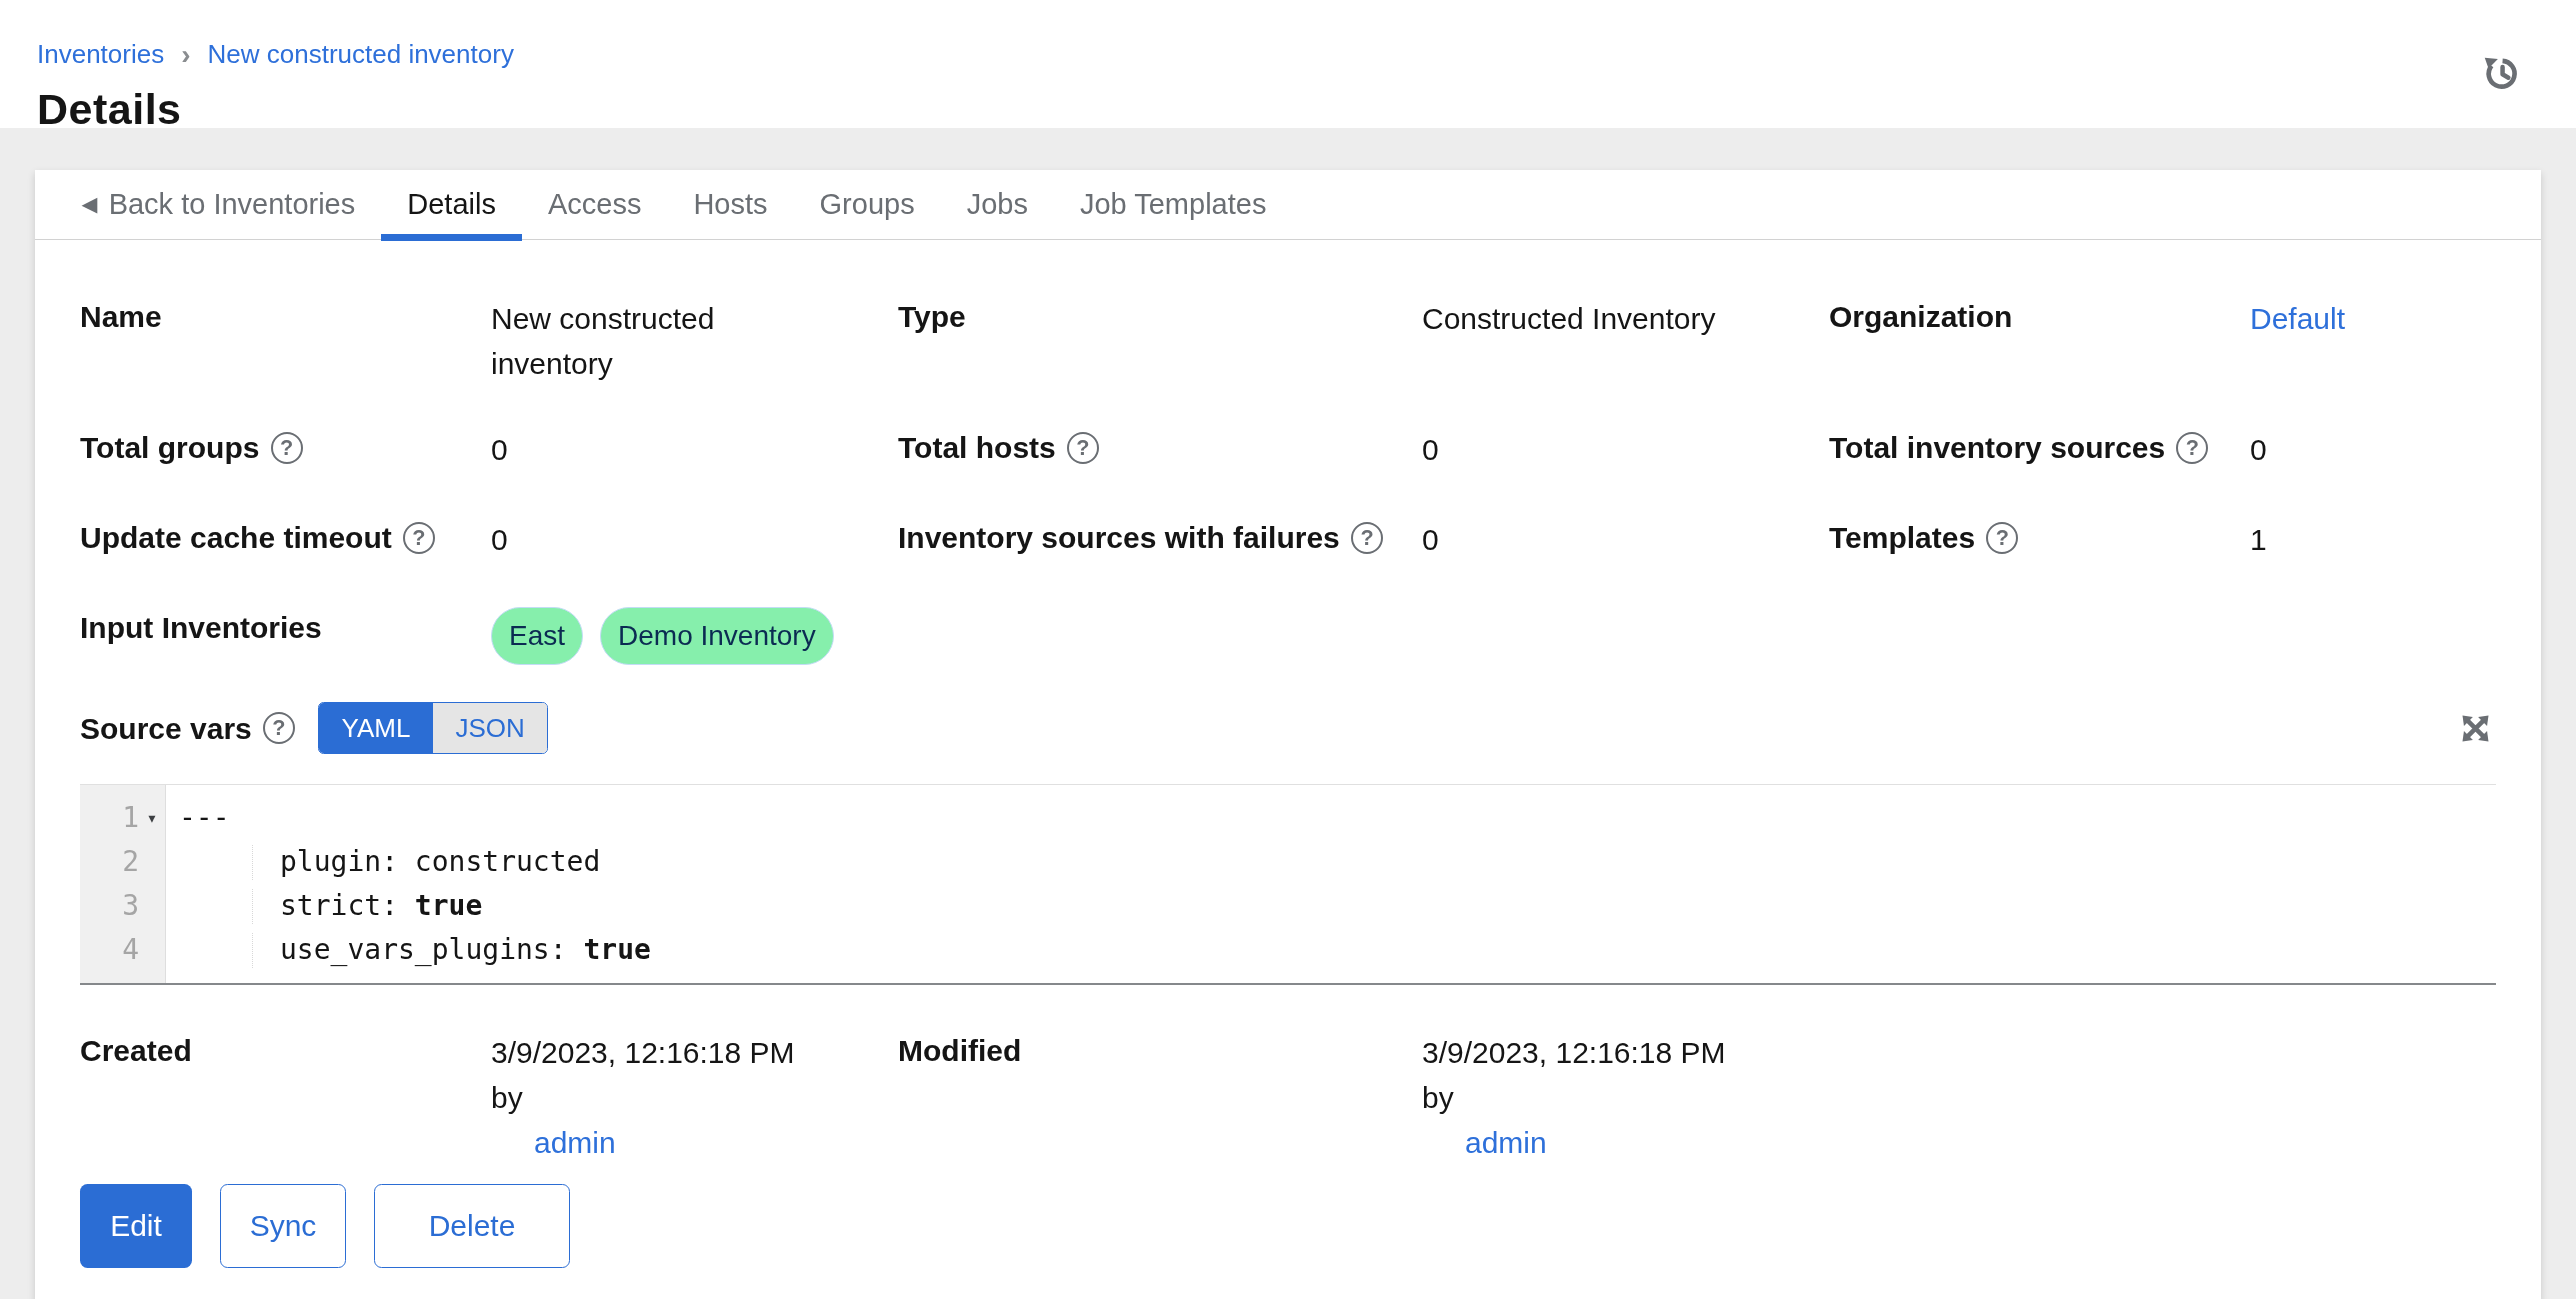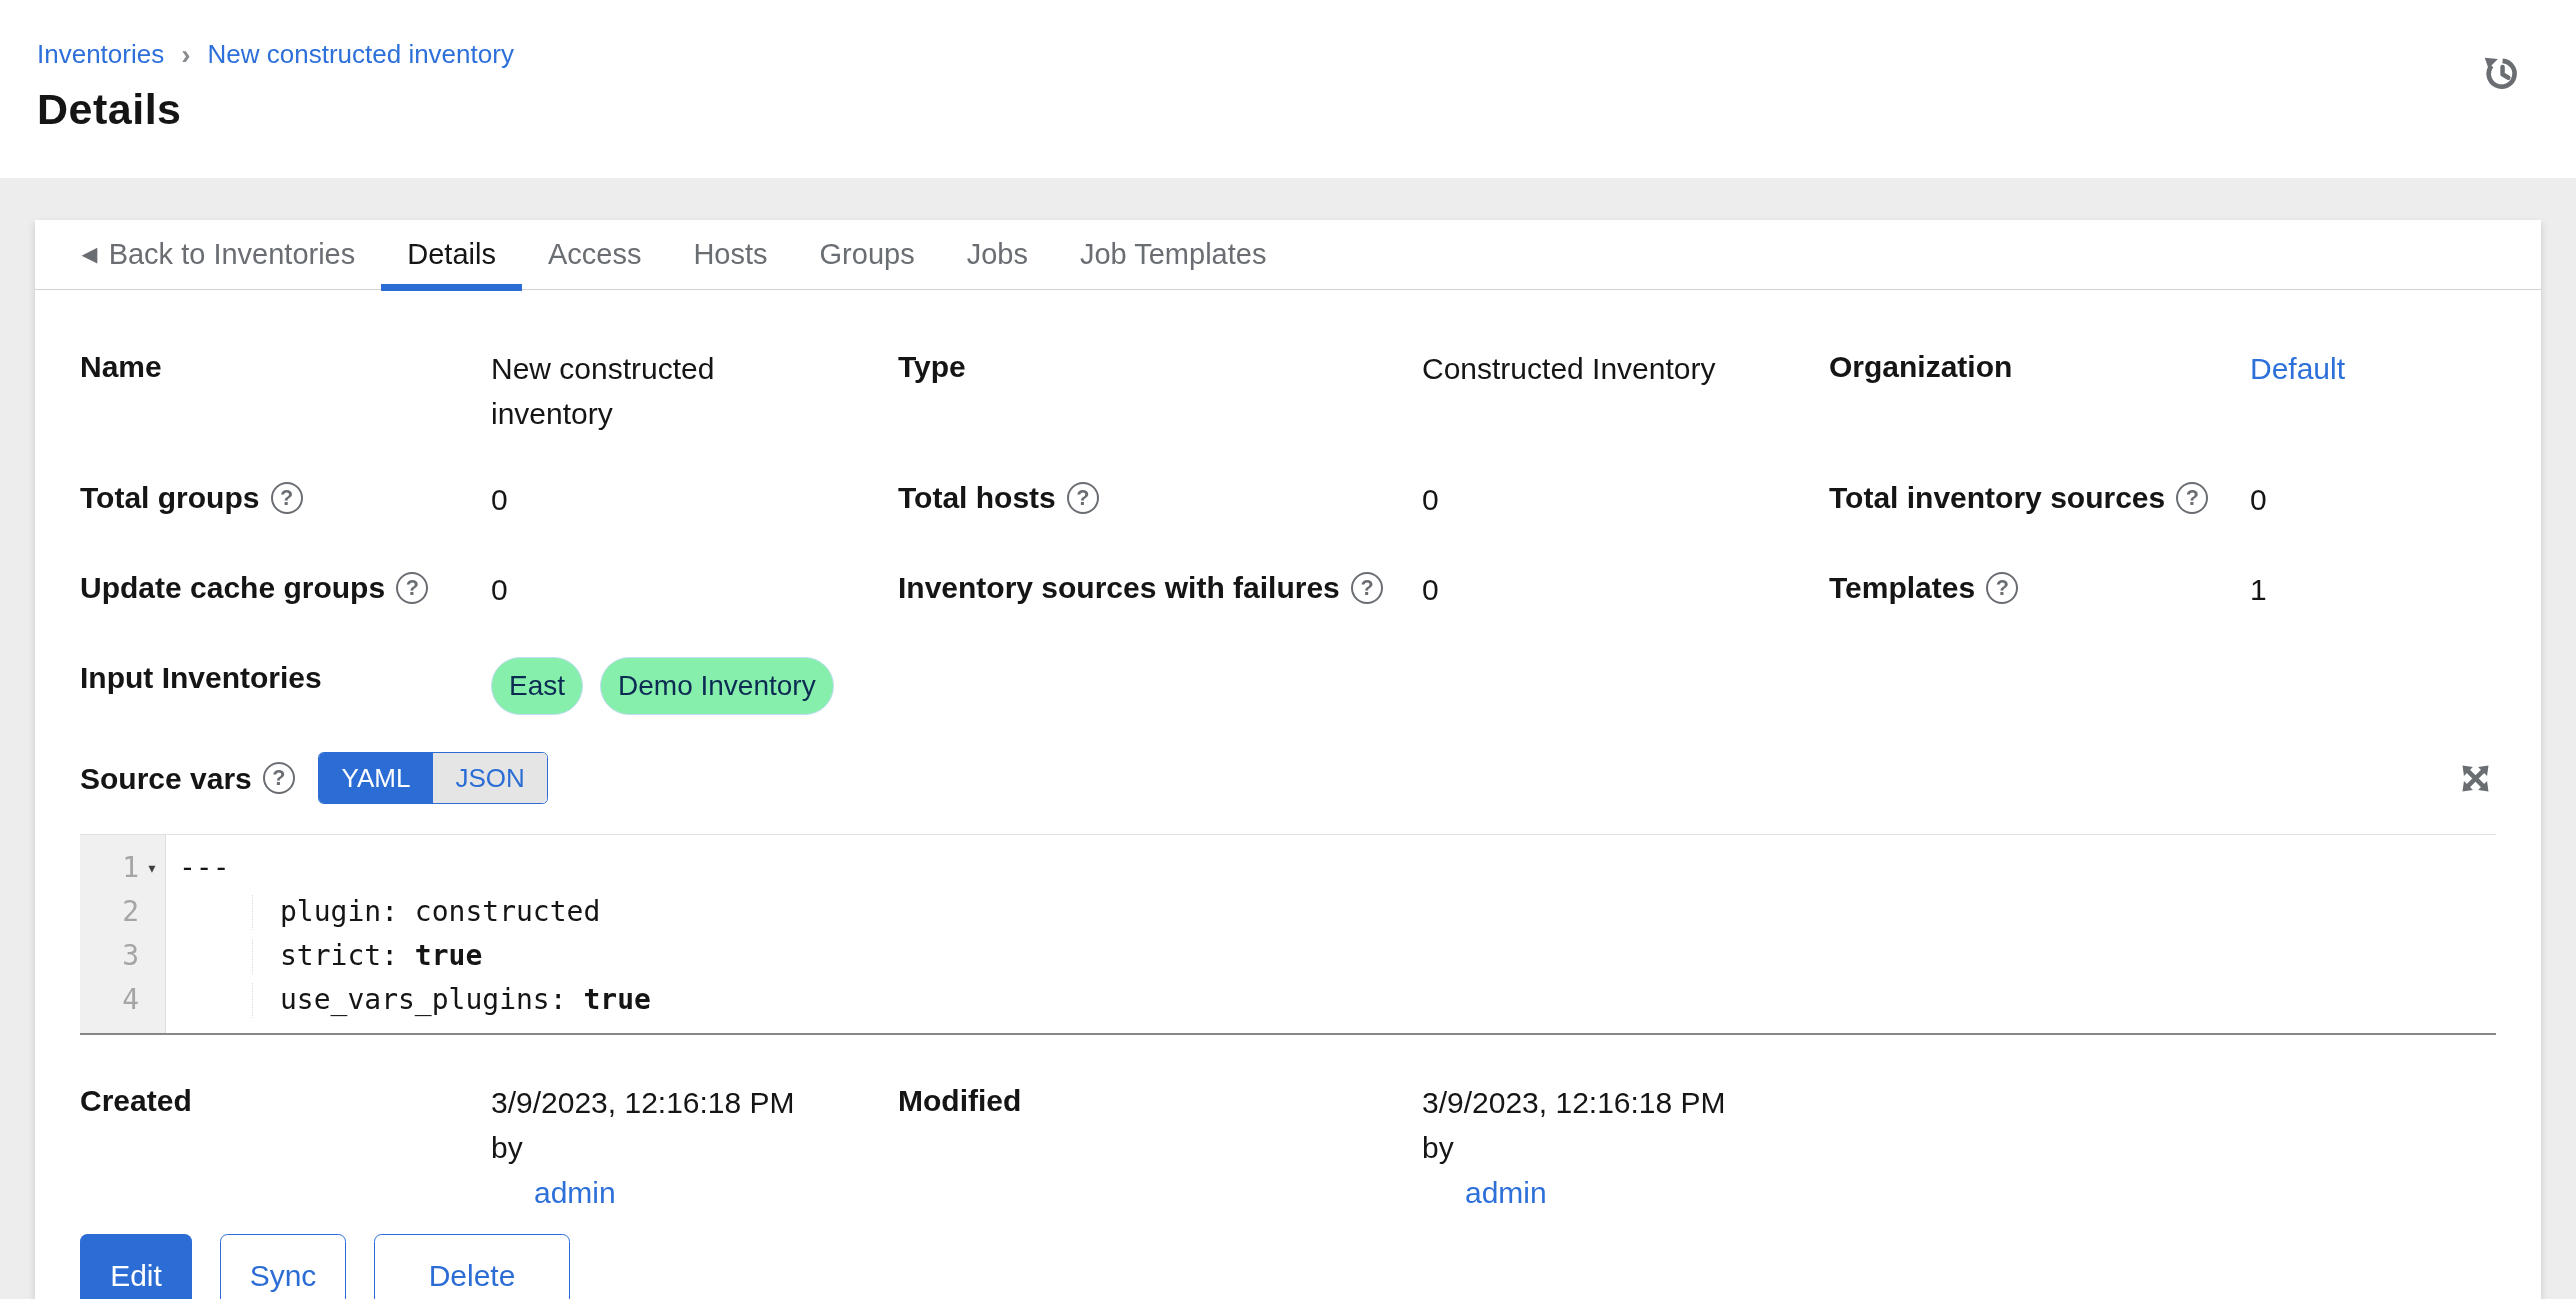--- a/index.html
+++ b/index.html
@@ -16,21 +16,21 @@
     width:2576px;height:1299px;
     background:var(--page-bg);
     font-family:"Liberation Sans", sans-serif;
     color:var(--dark-text);
     overflow:hidden;
   }
   a{text-decoration:none;color:var(--link);cursor:pointer;}
 
   
   .header{
-    background:#fff;height:178px;width:100%;
+    background:#fff;height:128px;width:100%;
     padding:39px 49px 4px 37px;position:relative;
   }
   .breadcrumb{display:flex;align-items:center;font-size:26px;gap:17px;}
   .crumb-sep{color:#8a8d90;font-size:28px;font-weight:bold;line-height:1;padding-top:1.9px;}
   .page-title{font-size:43px;font-weight:700;margin-top:15px;letter-spacing:0.5px;}
   .history-btn{
     position:absolute;top:47px;right:51px;width:49px;height:49px;
     background:none;border:none;padding:0;cursor:pointer;
     display:flex;align-items:center;justify-content:center;
   }
@@ -228,21 +228,21 @@
       <div class="dvalue">0</div>
       <div class="dlabel">
         <span>Total inventory sources</span>
         <span class="help">?</span>
       </div>
       <div class="dvalue">0</div>
     </div>
 
     <div class="drow row3">
       <div class="dlabel">
-        <span>Update cache groups</span>
+        <span>Update cache timeout</span>
         <span class="help">?</span>
       </div>
       <div class="dvalue">0</div>
       <div class="dlabel">
         <span>Inventory sources with failures</span>
         <span class="help">?</span>
       </div>
       <div class="dvalue">0</div>
       <div class="dlabel">
         <span>Templates</span>

